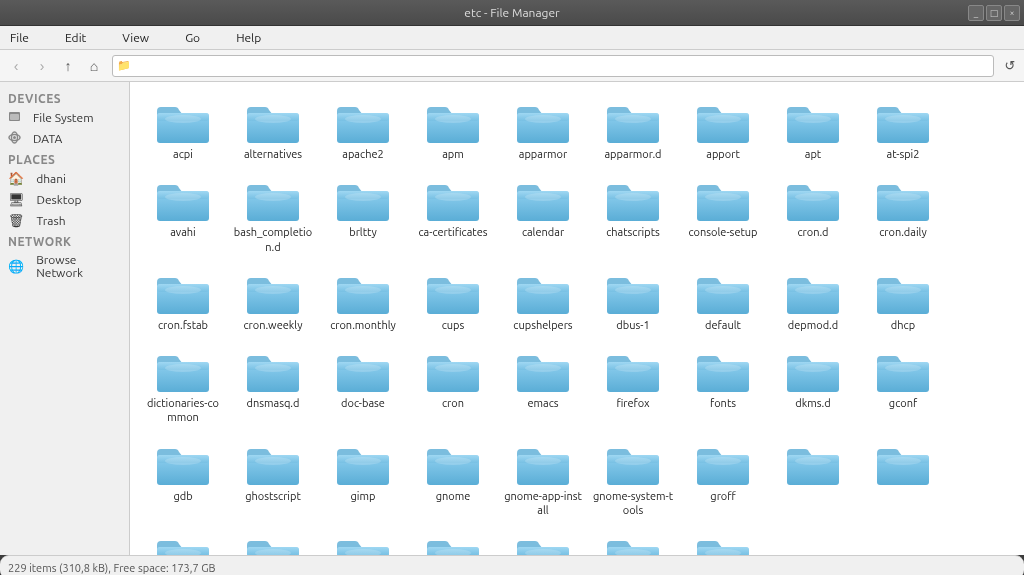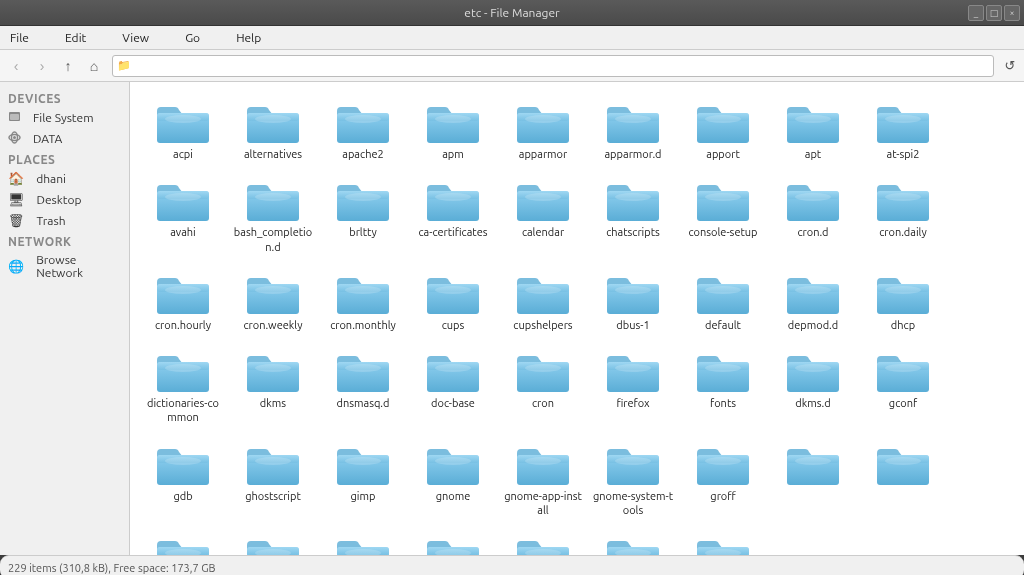--- a/index.html
+++ b/index.html
@@ -546,21 +546,21 @@
     </defs>
 
     <path d="M2 14 Q2 10 6 10 L20 10 Q23 10 24 13 L28 18 L2 18 Z" fill="#5aadd6" opacity="0.8"></path>
 
     <rect x="2" y="16" width="52" height="30" rx="3" ry="3" fill="url(#fg)"></rect>
 
     <rect x="2" y="16" width="52" height="8" rx="3" ry="3" fill="url(#fg2)" opacity="0.6"></rect>
 
     <ellipse cx="28" cy="22" rx="18" ry="4" fill="white" opacity="0.18"></ellipse>
   </svg></div>
-        <div class="file-label">cron.hourly</div>
+        <div class="file-label">cron.fstab</div>
       </div>
       <div class="file-item">
         <div class="folder-icon"><svg xmlns="http://www.w3.org/2000/svg" viewBox="0 0 56 48" width="56" height="48">
     <defs>
       <linearGradient id="fg" x1="0%" y1="0%" x2="0%" y2="100%">
         <stop offset="0%" style="stop-color:#8ecfef"></stop>
         <stop offset="100%" style="stop-color:#5aadd6"></stop>
       </linearGradient>
       <linearGradient id="fg2" x1="0%" y1="0%" x2="0%" y2="100%">
         <stop offset="0%" style="stop-color:#aaddf5"></stop>
@@ -776,43 +776,20 @@
     </defs>
 
     <path d="M2 14 Q2 10 6 10 L20 10 Q23 10 24 13 L28 18 L2 18 Z" fill="#5aadd6" opacity="0.8"></path>
 
     <rect x="2" y="16" width="52" height="30" rx="3" ry="3" fill="url(#fg)"></rect>
 
     <rect x="2" y="16" width="52" height="8" rx="3" ry="3" fill="url(#fg2)" opacity="0.6"></rect>
 
     <ellipse cx="28" cy="22" rx="18" ry="4" fill="white" opacity="0.18"></ellipse>
   </svg></div>
-        <div class="file-label">dkms</div>
-      </div>
-      <div class="file-item">
-        <div class="folder-icon"><svg xmlns="http://www.w3.org/2000/svg" viewBox="0 0 56 48" width="56" height="48">
-    <defs>
-      <linearGradient id="fg" x1="0%" y1="0%" x2="0%" y2="100%">
-        <stop offset="0%" style="stop-color:#8ecfef"></stop>
-        <stop offset="100%" style="stop-color:#5aadd6"></stop>
-      </linearGradient>
-      <linearGradient id="fg2" x1="0%" y1="0%" x2="0%" y2="100%">
-        <stop offset="0%" style="stop-color:#aaddf5"></stop>
-        <stop offset="100%" style="stop-color:#72bce0"></stop>
-      </linearGradient>
-    </defs>
-
-    <path d="M2 14 Q2 10 6 10 L20 10 Q23 10 24 13 L28 18 L2 18 Z" fill="#5aadd6" opacity="0.8"></path>
-
-    <rect x="2" y="16" width="52" height="30" rx="3" ry="3" fill="url(#fg)"></rect>
-
-    <rect x="2" y="16" width="52" height="8" rx="3" ry="3" fill="url(#fg2)" opacity="0.6"></rect>
-
-    <ellipse cx="28" cy="22" rx="18" ry="4" fill="white" opacity="0.18"></ellipse>
-  </svg></div>
         <div class="file-label">dnsmasq.d</div>
       </div>
       <div class="file-item">
         <div class="folder-icon"><svg xmlns="http://www.w3.org/2000/svg" viewBox="0 0 56 48" width="56" height="48">
     <defs>
       <linearGradient id="fg" x1="0%" y1="0%" x2="0%" y2="100%">
         <stop offset="0%" style="stop-color:#8ecfef"></stop>
         <stop offset="100%" style="stop-color:#5aadd6"></stop>
       </linearGradient>
       <linearGradient id="fg2" x1="0%" y1="0%" x2="0%" y2="100%">
@@ -846,20 +823,43 @@
 
     <path d="M2 14 Q2 10 6 10 L20 10 Q23 10 24 13 L28 18 L2 18 Z" fill="#5aadd6" opacity="0.8"></path>
 
     <rect x="2" y="16" width="52" height="30" rx="3" ry="3" fill="url(#fg)"></rect>
 
     <rect x="2" y="16" width="52" height="8" rx="3" ry="3" fill="url(#fg2)" opacity="0.6"></rect>
 
     <ellipse cx="28" cy="22" rx="18" ry="4" fill="white" opacity="0.18"></ellipse>
   </svg></div>
         <div class="file-label">cron</div>
+      </div>
+      <div class="file-item">
+        <div class="folder-icon"><svg xmlns="http://www.w3.org/2000/svg" viewBox="0 0 56 48" width="56" height="48">
+    <defs>
+      <linearGradient id="fg" x1="0%" y1="0%" x2="0%" y2="100%">
+        <stop offset="0%" style="stop-color:#8ecfef"></stop>
+        <stop offset="100%" style="stop-color:#5aadd6"></stop>
+      </linearGradient>
+      <linearGradient id="fg2" x1="0%" y1="0%" x2="0%" y2="100%">
+        <stop offset="0%" style="stop-color:#aaddf5"></stop>
+        <stop offset="100%" style="stop-color:#72bce0"></stop>
+      </linearGradient>
+    </defs>
+
+    <path d="M2 14 Q2 10 6 10 L20 10 Q23 10 24 13 L28 18 L2 18 Z" fill="#5aadd6" opacity="0.8"></path>
+
+    <rect x="2" y="16" width="52" height="30" rx="3" ry="3" fill="url(#fg)"></rect>
+
+    <rect x="2" y="16" width="52" height="8" rx="3" ry="3" fill="url(#fg2)" opacity="0.6"></rect>
+
+    <ellipse cx="28" cy="22" rx="18" ry="4" fill="white" opacity="0.18"></ellipse>
+  </svg></div>
+        <div class="file-label">emacs</div>
       </div>
       <div class="file-item">
         <div class="folder-icon"><svg xmlns="http://www.w3.org/2000/svg" viewBox="0 0 56 48" width="56" height="48">
     <defs>
       <linearGradient id="fg" x1="0%" y1="0%" x2="0%" y2="100%">
         <stop offset="0%" style="stop-color:#8ecfef"></stop>
         <stop offset="100%" style="stop-color:#5aadd6"></stop>
       </linearGradient>
       <linearGradient id="fg2" x1="0%" y1="0%" x2="0%" y2="100%">
         <stop offset="0%" style="stop-color:#aaddf5"></stop>

